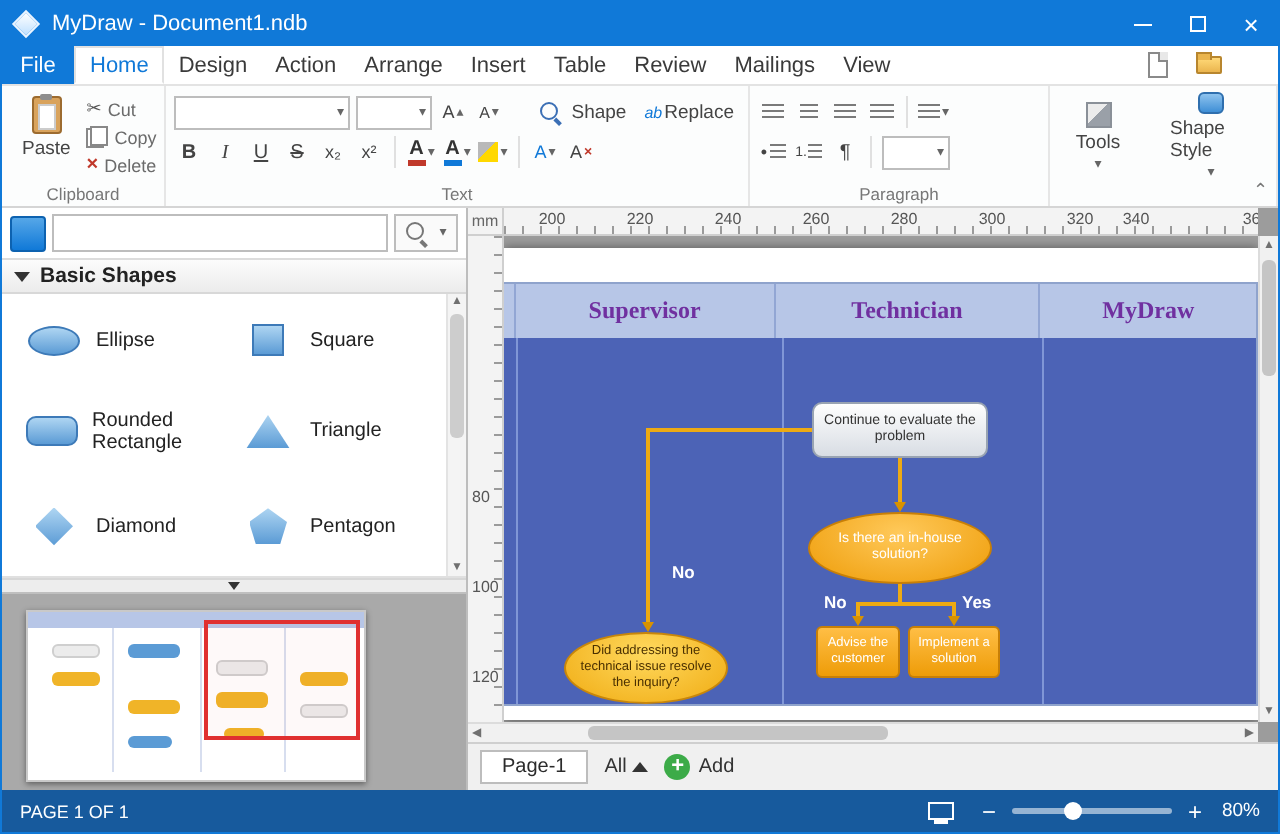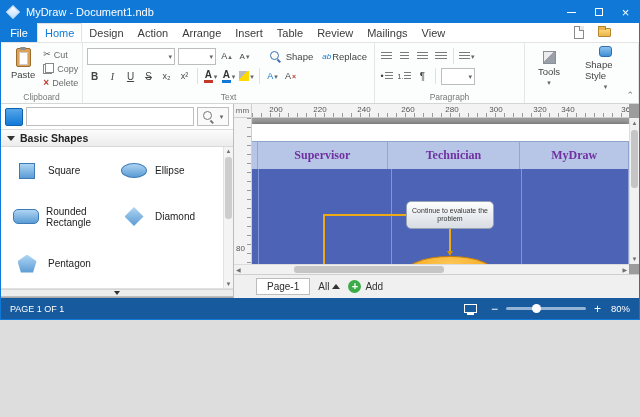--- a/index.html
+++ b/index.html
@@ -1,17 +1,17 @@
 <!DOCTYPE html>
 <html><head>
 <meta charset="utf-8">
 <style>
 *{margin:0;padding:0;box-sizing:border-box}
 body{font-family:"Liberation Sans",sans-serif;background:#ddd}
-.app{position:relative;width:640px;height:320px;background:#bef264;overflow:hidden;font-size:11px;border:1px solid #1079d8}
+.app{position:relative;width:640px;height:417px;background:#bef264;overflow:hidden;font-size:11px;border:1px solid #1079d8}
 
 .titlebar{position:absolute;top:0;left:0;right:0;height:22px;background:#1079d8;display:flex;align-items:center;color:#fff}
 .app-logo{width:14px;height:14px;margin:0 6px 0 5px;position:relative}
 .logo-d{position:absolute;inset:2px;background:linear-gradient(135deg,#ffffff,#bfe0ff);transform:rotate(45deg);border:1px solid #eaf4ff}
 .title-text{font-size:11px}
 .win-controls{margin-left:auto;display:flex;height:100%}
 .win-btn{width:27px;display:flex;align-items:center;justify-content:center;color:#fff}
 .ic-min{width:9px;height:1px;background:#fff}
 .ic-max{width:8px;height:8px;border:1px solid #fff}
 .ic-close{font-size:13px;line-height:1}
@@ -116,21 +116,21 @@
 .n-yell{background:radial-gradient(ellipse at 50% 28%,#ffd95e,#f0ab12);border:1px solid #c8860a;border-radius:50%;color:#4a3000;font-size:6.5px}
 .conn{position:absolute;background:#edaa13}
 .ar-down{position:absolute;width:0;height:0;border-left:3px solid transparent;border-right:3px solid transparent;border-top:5px solid #d89200}
 .branch-label{position:absolute;color:#fff;font-weight:bold;font-size:8.5px}
 .vscroll{position:absolute;top:14px;right:0;width:10px;bottom:34px;background:#f1f1f1;border-left:1px solid #dcdcdc}
 .vthumb{position:absolute;left:1px;top:12px;width:7px;height:58px;background:#c5c5c5;border-radius:3px}
 .hscroll{position:absolute;left:0;right:10px;bottom:24px;height:10px;background:#f1f1f1;border-top:1px solid #dcdcdc}
 .hthumb{position:absolute;top:1px;left:60px;width:150px;height:7px;background:#c5c5c5;border-radius:3px}
 .sa{position:absolute;font-size:6px;color:#707070;line-height:10px;text-align:center}
 
-.pagesbar{position:absolute;left:0;right:0;bottom:0;height:24px;background:#f0f0f0;border-top:1px solid #cfcfcf;display:flex;align-items:center;gap:8px;padding:0 22px}
+.pagesbar{position:absolute;left:0;right:0;bottom:0;height:24px;background:#f0f0f0;border-top:1px solid #cfcfcf;display:flex;align-items:center;gap:8px;padding:0 6px}
 .page-tab{background:#fff;border:1px solid #bdbdbd;padding:2px 10px;font-size:10px;color:#2b2b2b}
 .all-dd{display:flex;align-items:center;gap:3px;font-size:10px;color:#333}
 .tri-up{width:0;height:0;border-left:4px solid transparent;border-right:4px solid transparent;border-bottom:5px solid #333}
 .add-btn{display:flex;align-items:center;gap:4px;font-size:10px;color:#333}
 .plus-circle{width:13px;height:13px;border-radius:50%;background:#3cab48;color:#fff;display:flex;align-items:center;justify-content:center;font-size:11px;line-height:1;font-weight:bold}
 
 .statusbar{position:absolute;left:0;right:0;bottom:0;height:21px;background:#175a9d;color:#fff;display:flex;align-items:center;padding:0 9px;font-size:9px}
 .status-right{margin-left:auto;display:flex;align-items:center}
 .ic-monitor{width:13px;height:9px;border:1px solid #fff;position:relative;margin-right:12px}
 .ic-monitor::after{content:"";position:absolute;left:2px;bottom:-3px;width:7px;height:2px;background:#fff}
@@ -334,35 +334,41 @@
         </div>
     </div>
     <div class="section-hdr">
       <div class="tri-down"></div>
       <span>Basic Shapes</span>
     </div>
     <div class="shape-grid">
       <div class="grid-inner">
         <div class="shape-item">
             <div class="shp-wrap">
+              <div class="shp sb s-ellipse"></div>
+            </div>
+            <span>Ellipse</span>
+          </div>
+        <div class="shape-item">
+            <div class="shp-wrap">
               <div class="shp sb s-square"></div>
             </div>
             <span>Square</span>
-          </div>
-        <div class="shape-item">
-            <div class="shp-wrap">
-              <div class="shp sb s-ellipse"></div>
-            </div>
-            <span>Ellipse</span>
           </div>
         <div class="shape-item">
             <div class="shp-wrap">
               <div class="shp sb s-rrect"></div>
             </div>
             <span style="line-height:1.1">Rounded Rectangle</span>
+          </div>
+        <div class="shape-item">
+            <div class="shp-wrap">
+              <div class="shp s-tri"></div>
+            </div>
+            <span>Triangle</span>
           </div>
         <div class="shape-item">
             <div class="shp-wrap">
               <div class="shp s-diamond"></div>
             </div>
             <span>Diamond</span>
           </div>
         <div class="shape-item">
             <div class="shp-wrap">
               <div class="shp s-pent"></div>

